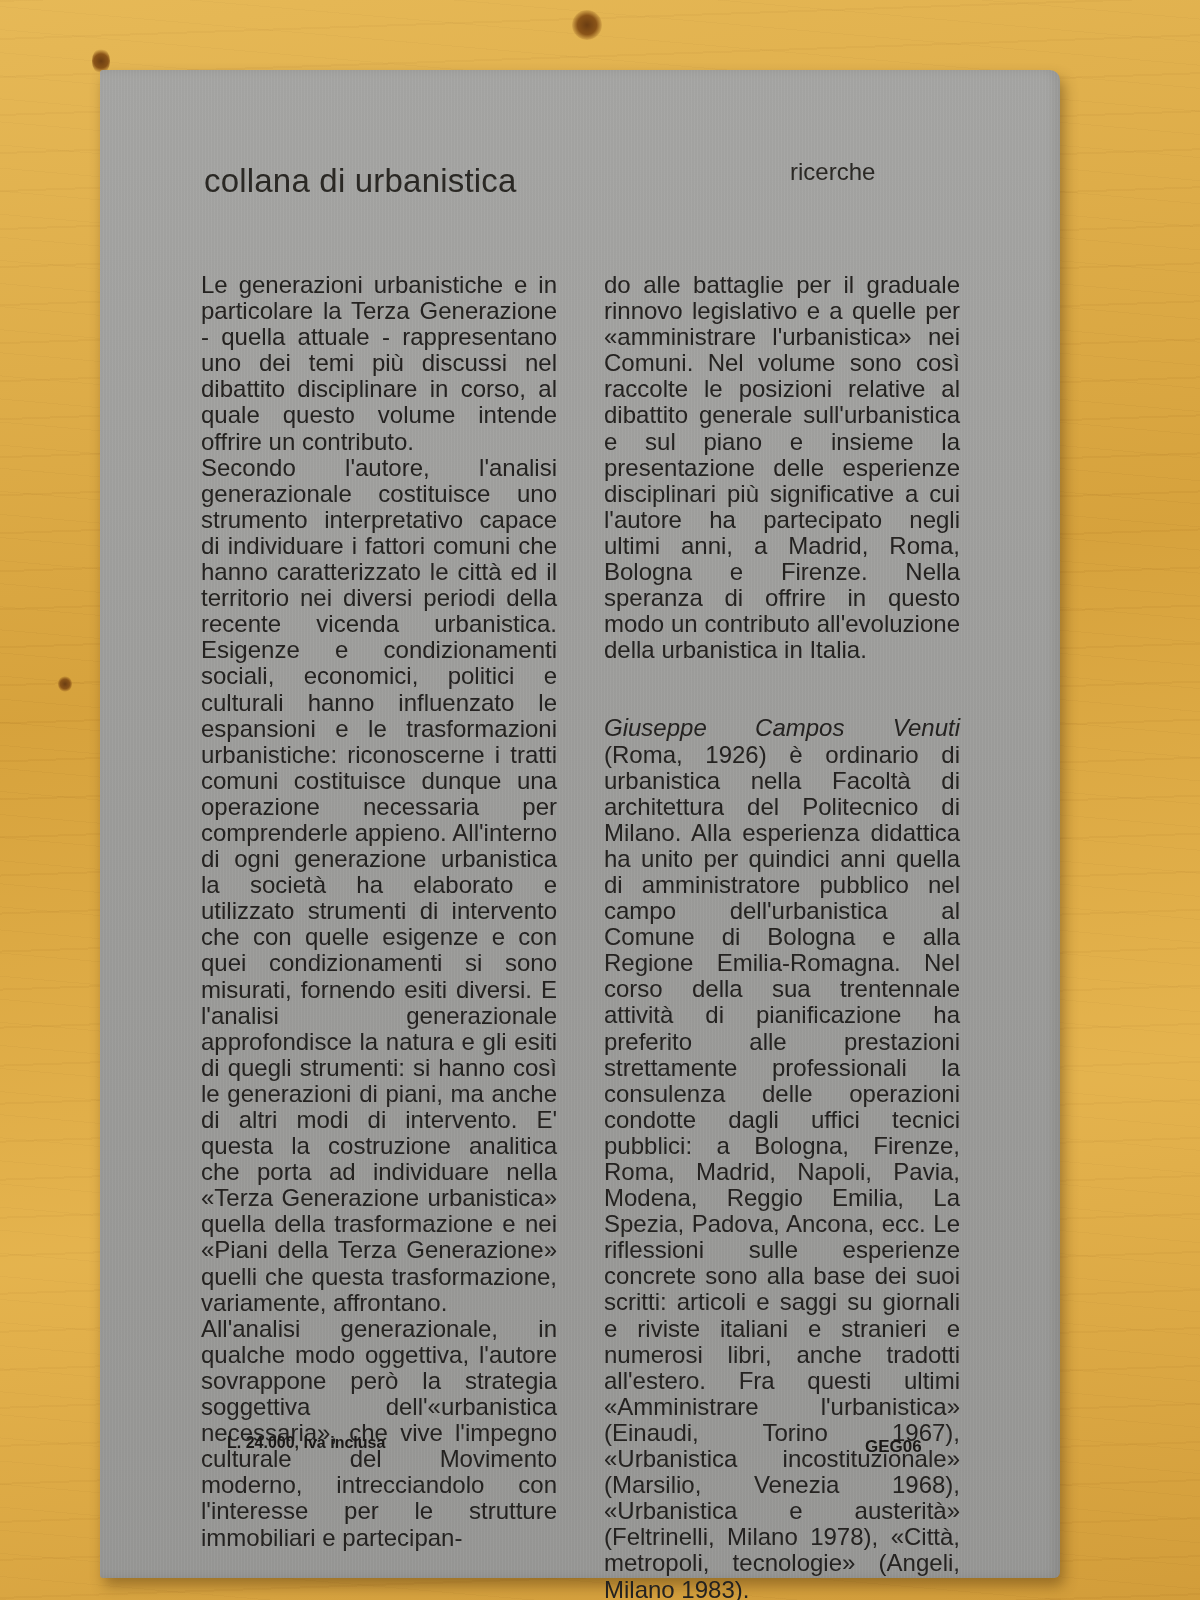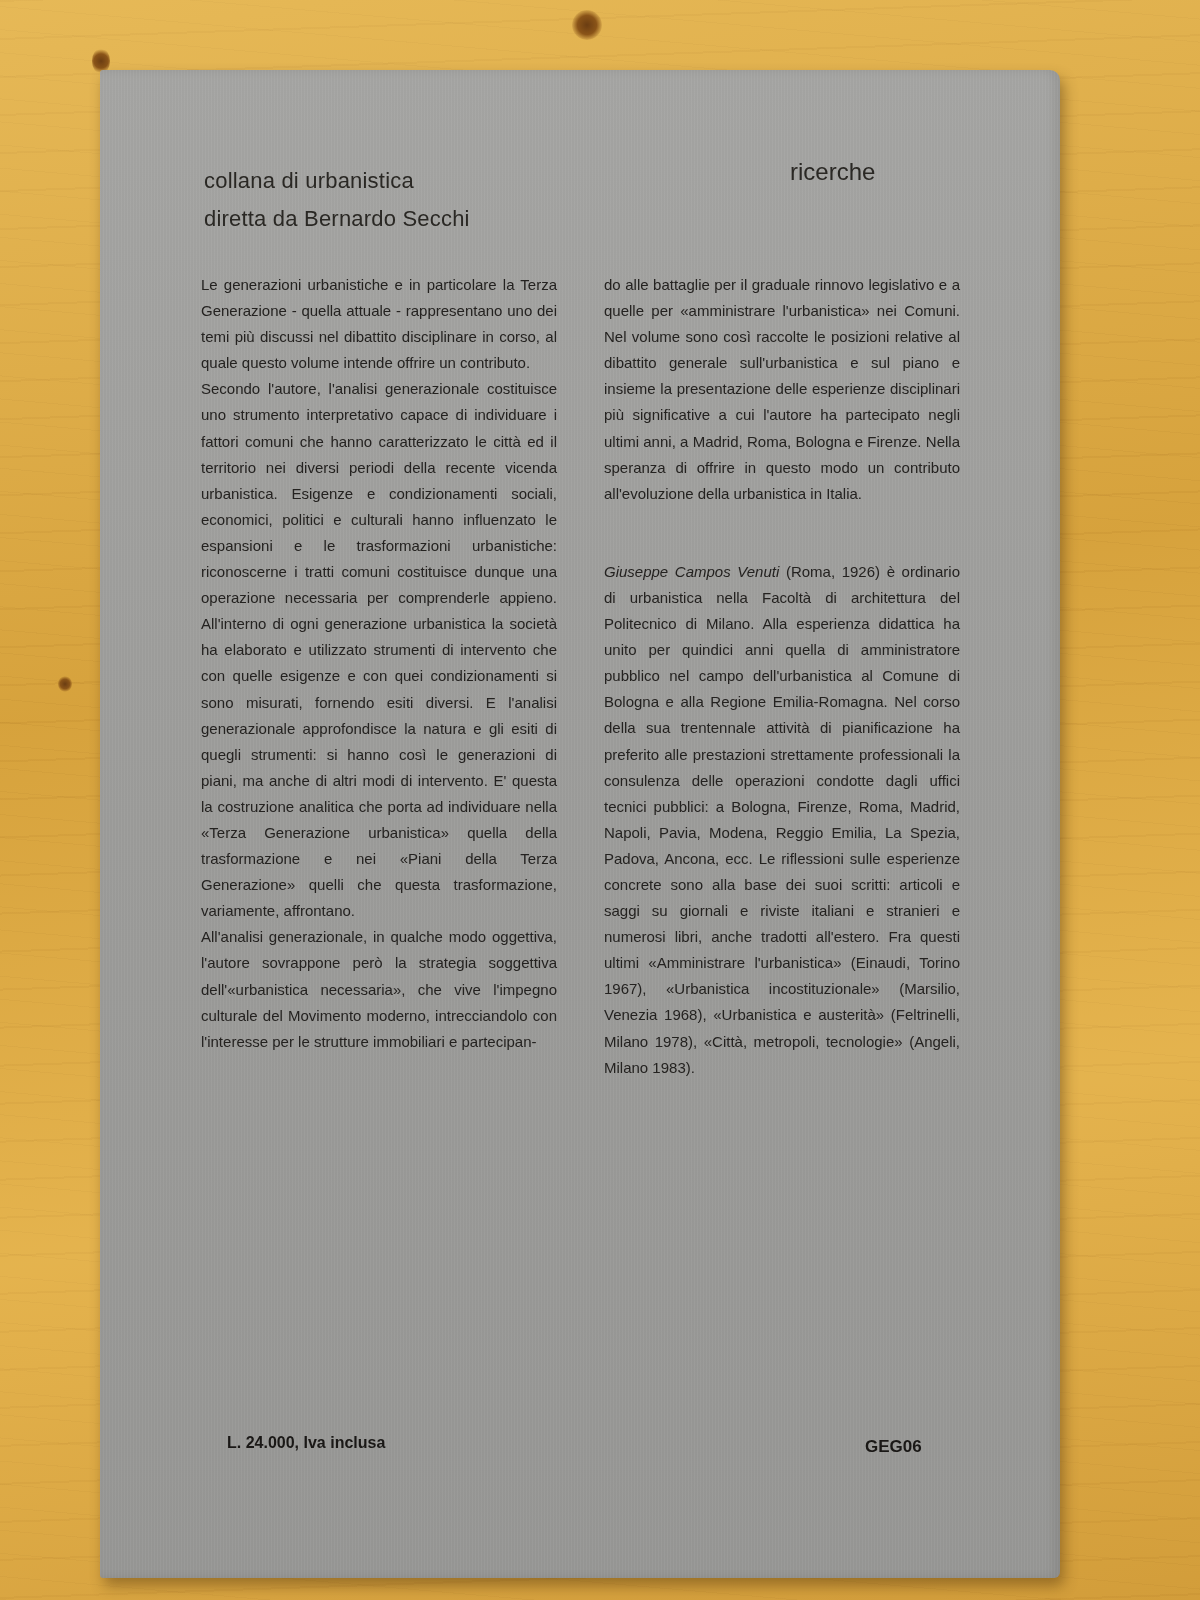--- a/index.html
+++ b/index.html
@@ -17,29 +17,29 @@
       position: absolute; left: 100px; top: 70px; width: 960px; height: 1508px;
       background: #9b9b99;
       background-image:
         repeating-linear-gradient(90deg, rgba(255,255,255,0.05) 0px, rgba(255,255,255,0.05) 1px, transparent 1px, transparent 3px),
         linear-gradient(180deg, #a3a3a1 0%, #9a9a98 50%, #959593 100%);
       border-radius: 3px 10px 6px 3px;
       box-shadow: 4px 8px 14px rgba(80,50,10,0.45), inset -6px 0 10px rgba(0,0,0,0.08);
       color: #1f1d1a;
     }
     .series {
-      position: absolute; left: 104px; top: 92px; font-size: 22px; line-height: 38px;
+      position: absolute; left: 104px; top: 92px; font-size: 33px; line-height: 38px;
       color: #2a2824; letter-spacing: 0.2px;
     }
     .series div { white-space: nowrap; }
     .category {
       position: absolute; left: 690px; top: 88px; font-size: 24px; color: #2a2824;
     }
     .col {
-      position: absolute; top: 202px; width: 356px; font-size: 15px; line-height: 26.1px;
+      position: absolute; top: 202px; width: 356px; font-size: 24px; line-height: 26.1px;
       color: #242220; text-align: justify;
     }
     .col.left { left: 101px; }
     .col.right { left: 504px; }
     .col p { margin: 0; }
     .col .bio { margin-top: 52px; }
     .col .author { font-style: italic; }
     .price {
       position: absolute; left: 103px; top: 1364px; font-size: 16px; font-weight: bold; color: #1a1816; margin-left: 24px;
     }
@@ -50,21 +50,20 @@
 </head>
 <body>
 
 <div class="knot" style="left:572px;top:10px;width:30px;height:30px;"></div>
 <div class="knot" style="left:92px;top:48px;width:18px;height:26px;"></div>
 <div class="knot" style="left:58px;top:676px;width:14px;height:16px;"></div>
 
 <div class="book">
   <div class="series">
     <div>collana di urbanistica</div>
-    <div>diretta da Bernardo Secchi</div>
   </div>
   <div class="category">ricerche</div>
 
   <div class="col left">
     <p>Le generazioni urbanistiche e in particolare la Terza Generazione - quella attuale - rappresentano uno dei temi più discussi nel dibattito disciplinare in corso, al quale questo volume intende offrire un contributo.</p>
     <p>Secondo l'autore, l'analisi generazionale costituisce uno strumento interpretativo capace di individuare i fattori comuni che hanno caratterizzato le città ed il territorio nei diversi periodi della recente vicenda urbanistica. Esigenze e condizionamenti sociali, economici, politici e culturali hanno influenzato le espansioni e le trasformazioni urbanistiche: riconoscerne i tratti comuni costituisce dunque una operazione necessaria per comprenderle appieno. All'interno di ogni generazione urbanistica la società ha elaborato e utilizzato strumenti di intervento che con quelle esigenze e con quei condizionamenti si sono misurati, fornendo esiti diversi. E l'analisi generazionale approfondisce la natura e gli esiti di quegli strumenti: si hanno così le generazioni di piani, ma anche di altri modi di intervento. E' questa la costruzione analitica che porta ad individuare nella «Terza Generazione urbanistica» quella della trasformazione e nei «Piani della Terza Generazione» quelli che questa trasformazione, variamente, affrontano.</p>
     <p>All'analisi generazionale, in qualche modo oggettiva, l'autore sovrappone però la strategia soggettiva dell'«urbanistica necessaria», che vive l'impegno culturale del Movimento moderno, intrecciandolo con l'interesse per le strutture immobiliari e partecipan-</p>
   </div>
 
   <div class="col right">

